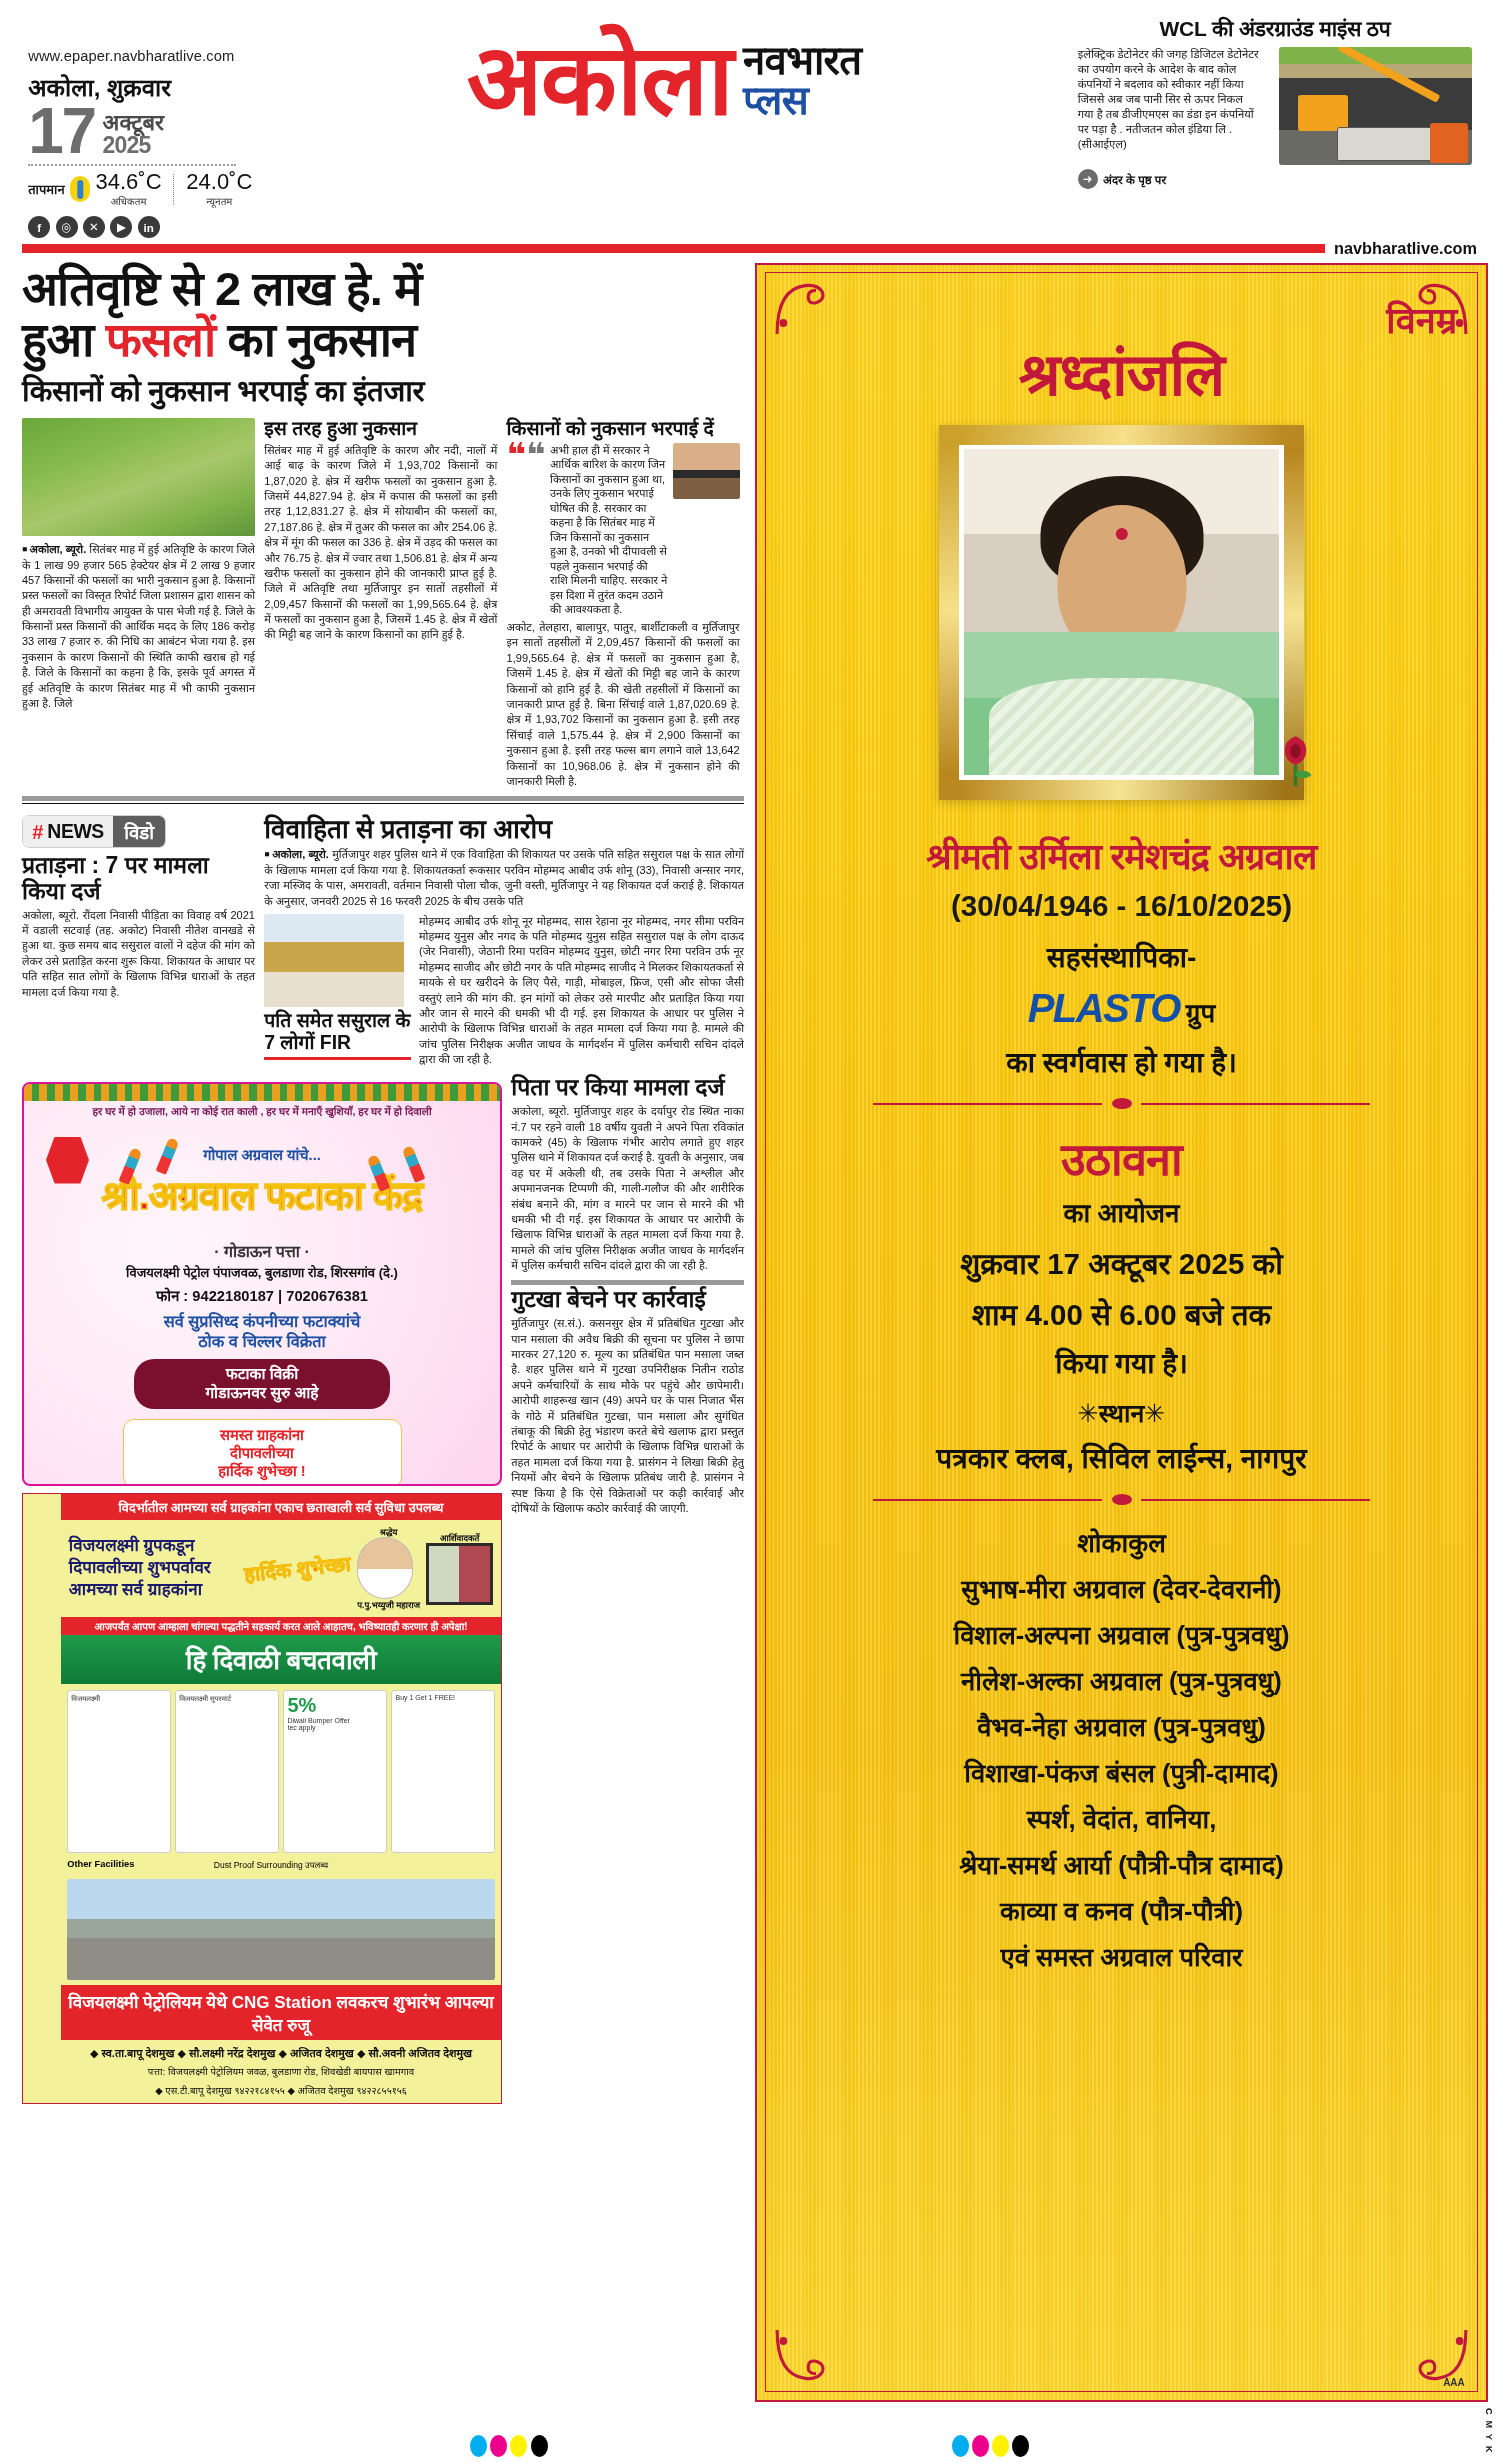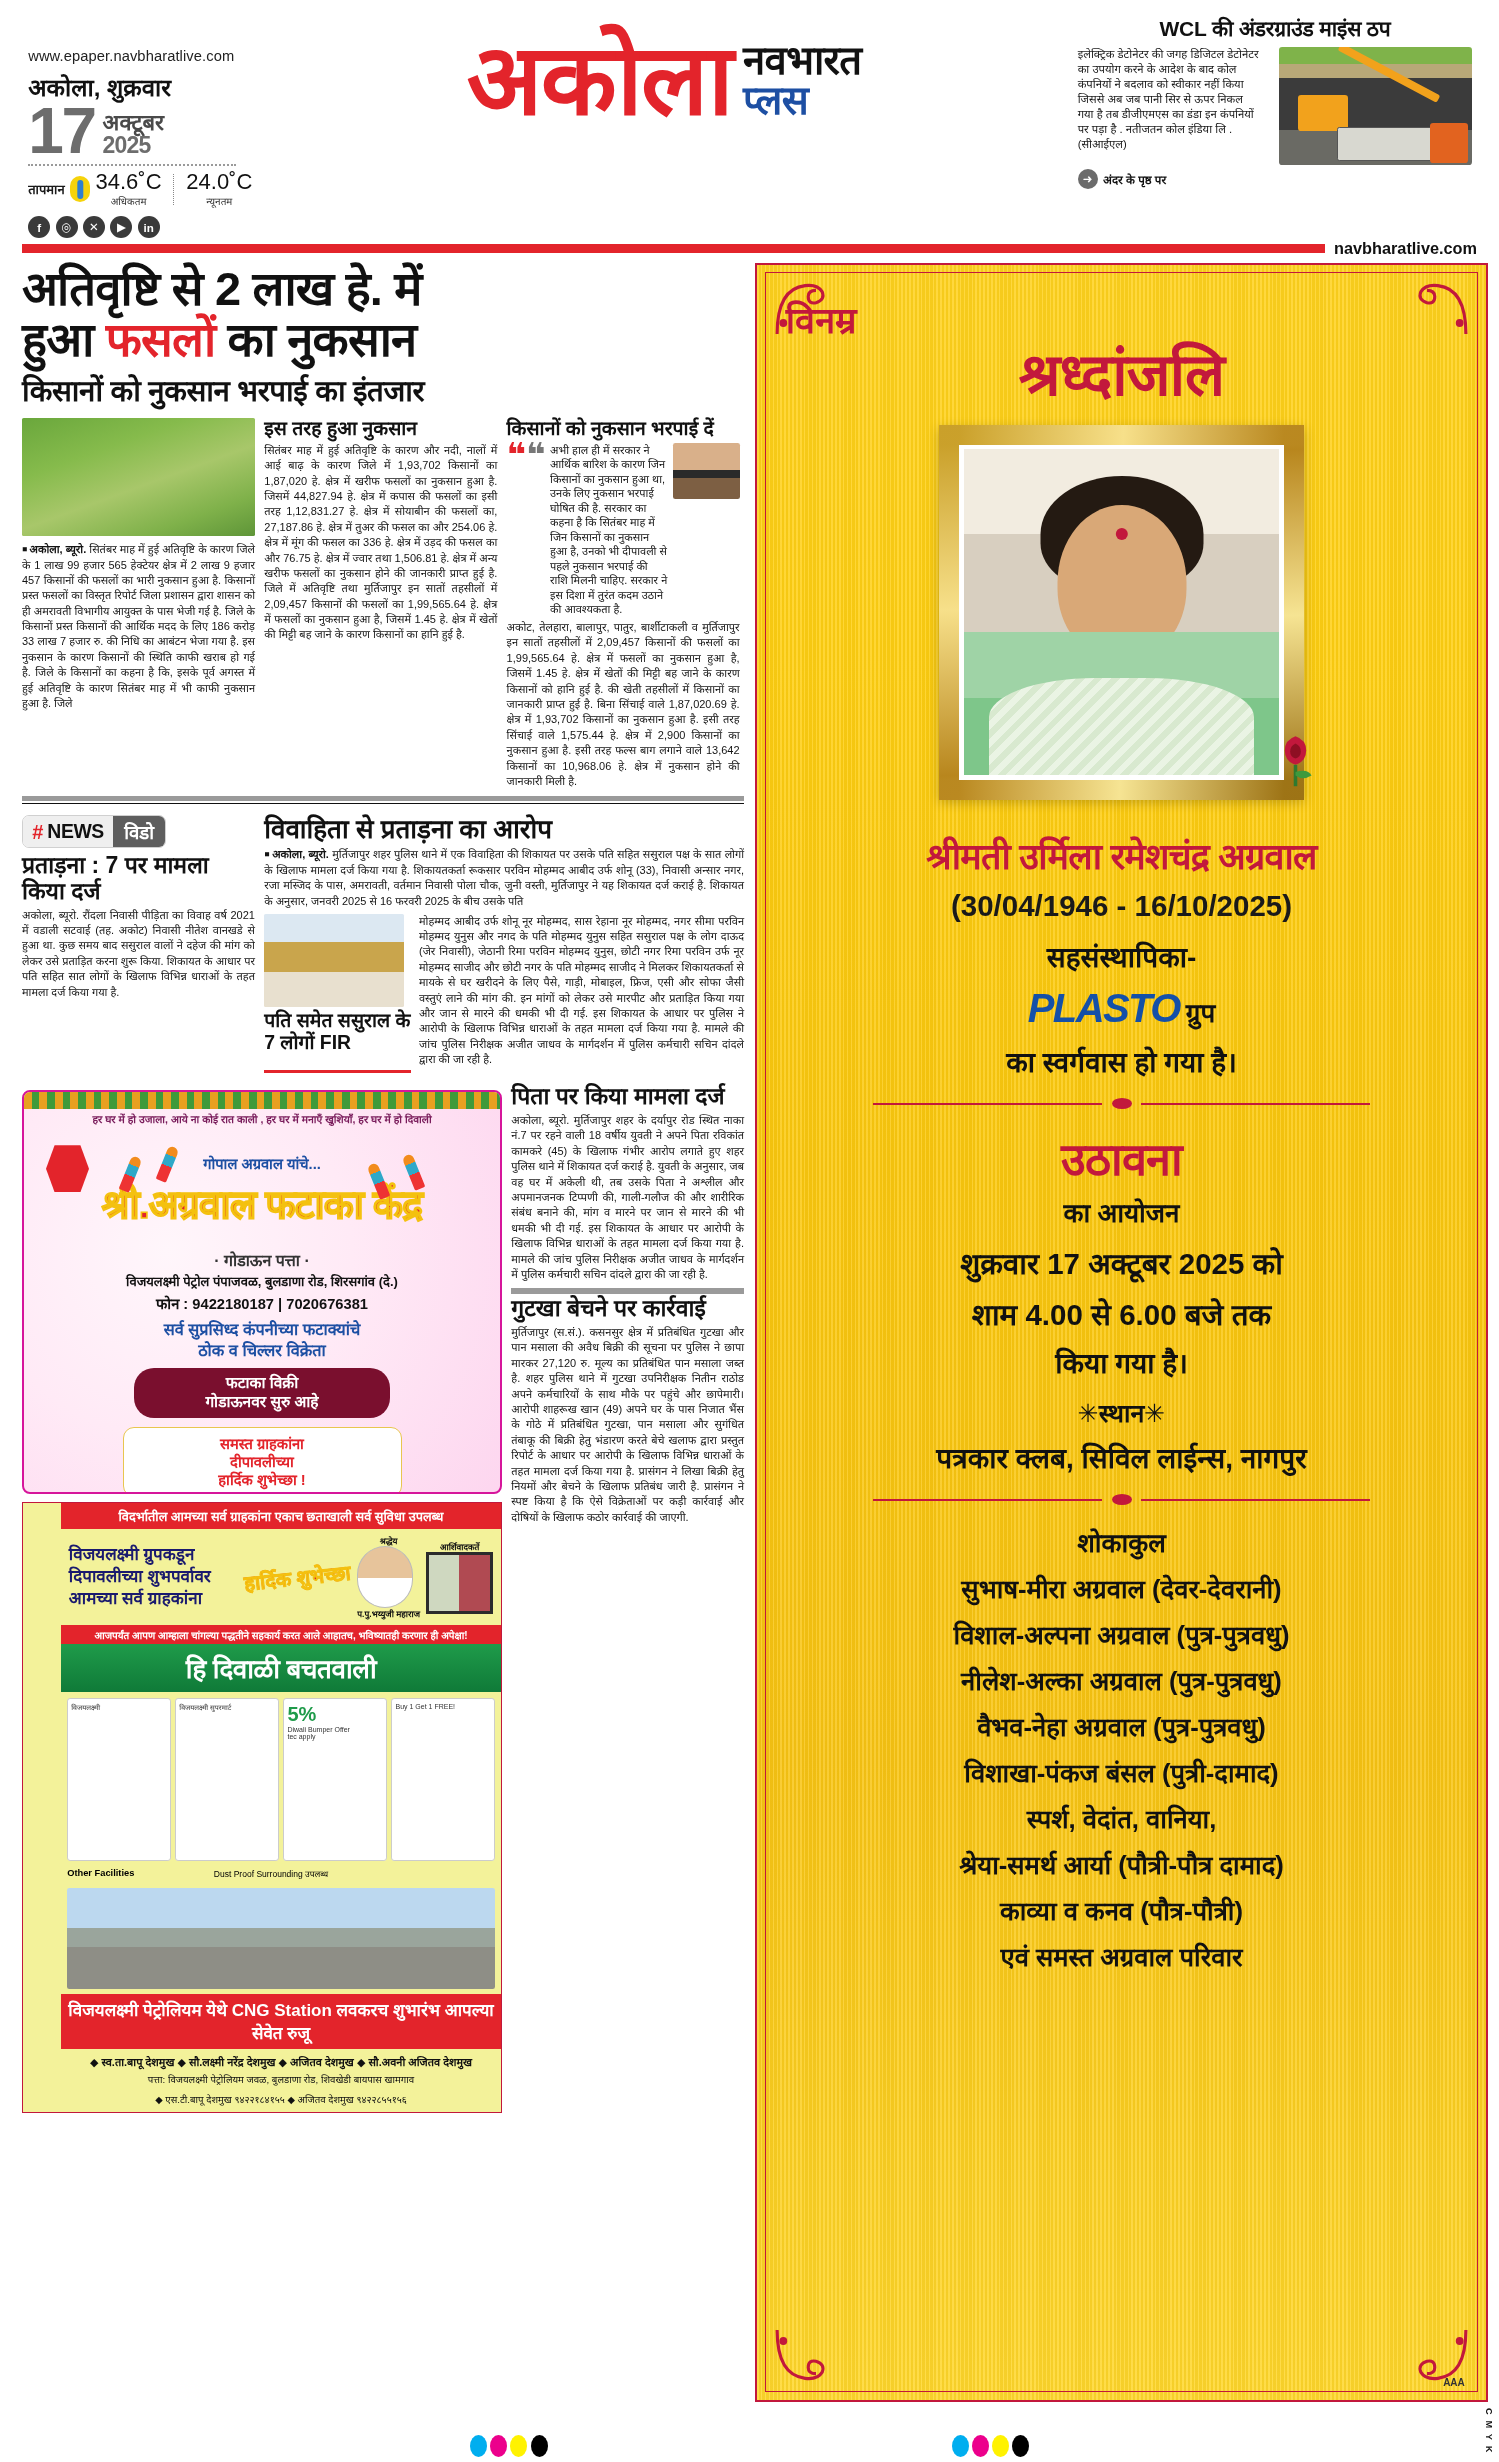--- a/index.html
+++ b/index.html
@@ -96,21 +96,21 @@
   .nv-news { font-weight: 900; font-size: 19.4px; color:#111; letter-spacing:-0.4px; }
   .nv-b { background: #5e5e5e; color:#fff; font-weight: 900; font-size: 18.6px; padding: 3.1px 11px;
      display:flex; align-items:center; }
 
   .mid-cols { display:flex; gap: 9.3px; margin-top: 11px; }
   .mc-1 { width: 233px; }
   .mc-2 { width: 480px; }
   .thick-rule { height: 5.4px; background:#9a9a9a; margin: 6.2px 0 2.3px 0; }
   .thin-rule { border-top: 0.8px solid #111; margin-bottom: 6.2px; }
 
-  .hl-red-underline { border-bottom: 3.1px solid #e3242b; display:inline-block; padding-bottom: 17px; }
+  .hl-red-underline { border-bottom: 3.1px solid #e3242b; display:inline-block; padding-bottom: 4px; }
 
   .police-img { width: 140px; height: 93px; float: left; margin: 0 6.2px 3.1px 0; border-radius: 1.6px;
      background: linear-gradient(#dce8f2 0 30%, #c9a54c 30% 62%, #e8e0cf 62% 100%); }
 
   .two-col-news { display:flex; gap: 9.3px; }
 
   
   .ad-cracker { width: 480px; height: 404px; border: 2.3px solid #d6159b; border-radius: 8px;
      position: relative; overflow: hidden; margin-top: 6.2px;
      background: radial-gradient(circle at 30% 40%, #fff6fb 0%, #ffeaf6 45%, #fdd6ef 100%); }
@@ -164,21 +164,21 @@
        repeating-linear-gradient(90deg, rgba(255,255,255,.14) 0 1.6px, rgba(0,0,0,.035) 1.6px 3.9px),
        linear-gradient(180deg,#ffd21e 0%, #ffcf12 18%, #fbc80e 42%, #f8c413 70%, #ffd72b 100%);
      border: 2.3px solid #c2183c; }
   .obit-inner { border: 1.6px solid #c2183c; height: 100%; padding: 17px 20px; position: relative; }
   .corner { position: absolute; width: 56px; height: 56px; color:#c2183c; }
   .c-tl { top: 7.8px; left: 7.8px; }
   .c-tr { top: 7.8px; right: 7.8px; transform: scaleX(-1); }
   .c-bl { bottom: 7.8px; left: 7.8px; transform: scaleY(-1); }
   .c-br { bottom: 7.8px; right: 7.8px; transform: scale(-1,-1); }
 
-  .ob-vinamra { text-align:left; font-size: 36px; font-weight: 900; color:#c2183c; margin-top: 4.7px; }
+  .ob-vinamra { text-align:right; font-size: 36px; font-weight: 900; color:#c2183c; margin-top: 4.7px; }
   .ob-shrad   { text-align:center; font-size: 59px; font-weight: 900; color:#c2183c; line-height: 1; margin-top: 1.6px; letter-spacing:-0.8px;}
 
   .frame-wrap { margin: 20px auto 0 auto; width: 365px; position: relative; }
   .gold-frame { border: 20px solid; border-image: linear-gradient(135deg,#caa02a,#f7e08a 25%,#b8861d 50%,#f6e493 75%,#9d7315) 1;
      background:#fff; padding: 4.7px; box-shadow: 0 3.1px 11px rgba(0,0,0,.22); }
   .portrait-lg { width: 100%; height: 326px; position: relative; overflow: hidden;
      background: linear-gradient(#f2ece0 0 26%, #d8cfc0 26% 100%); }
   .pl-hair { position:absolute; left:50%; top:8%; transform:translateX(-50%); width: 163px; height: 116px;
      border-radius: 50% 50% 42% 42%; background:#241a12; }
   .pl-face { position:absolute; left:50%; top:17%; transform:translateX(-50%); width: 129px; height: 155px;

